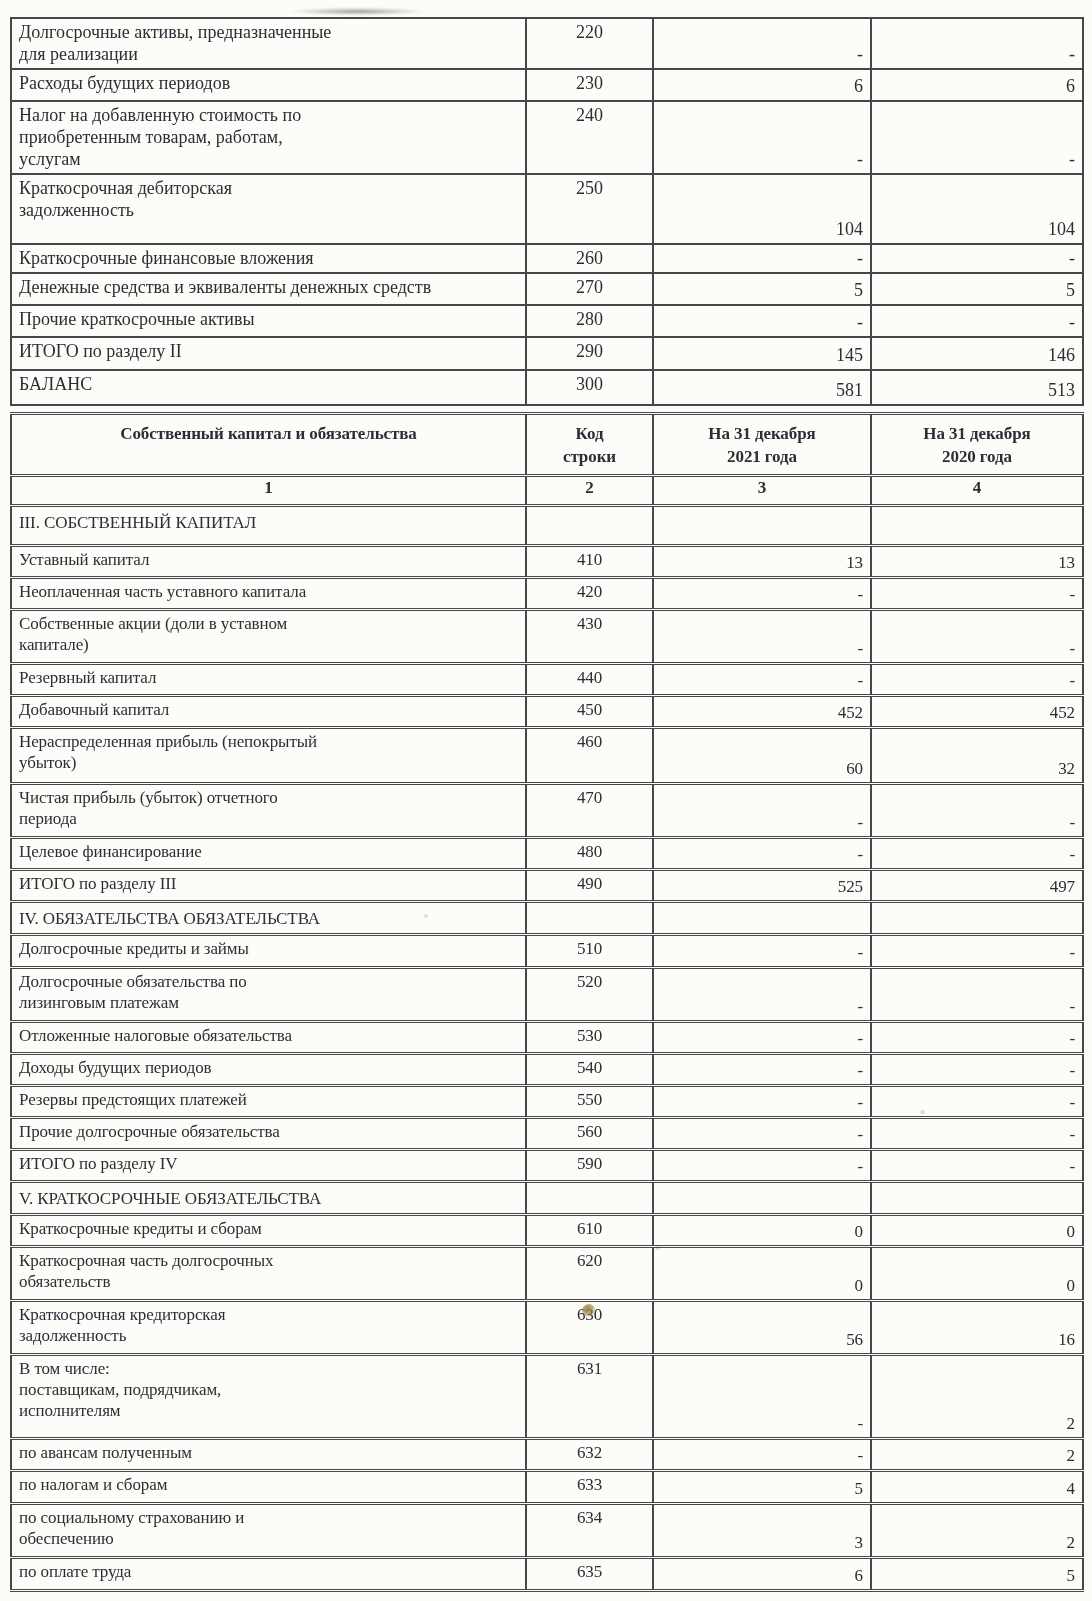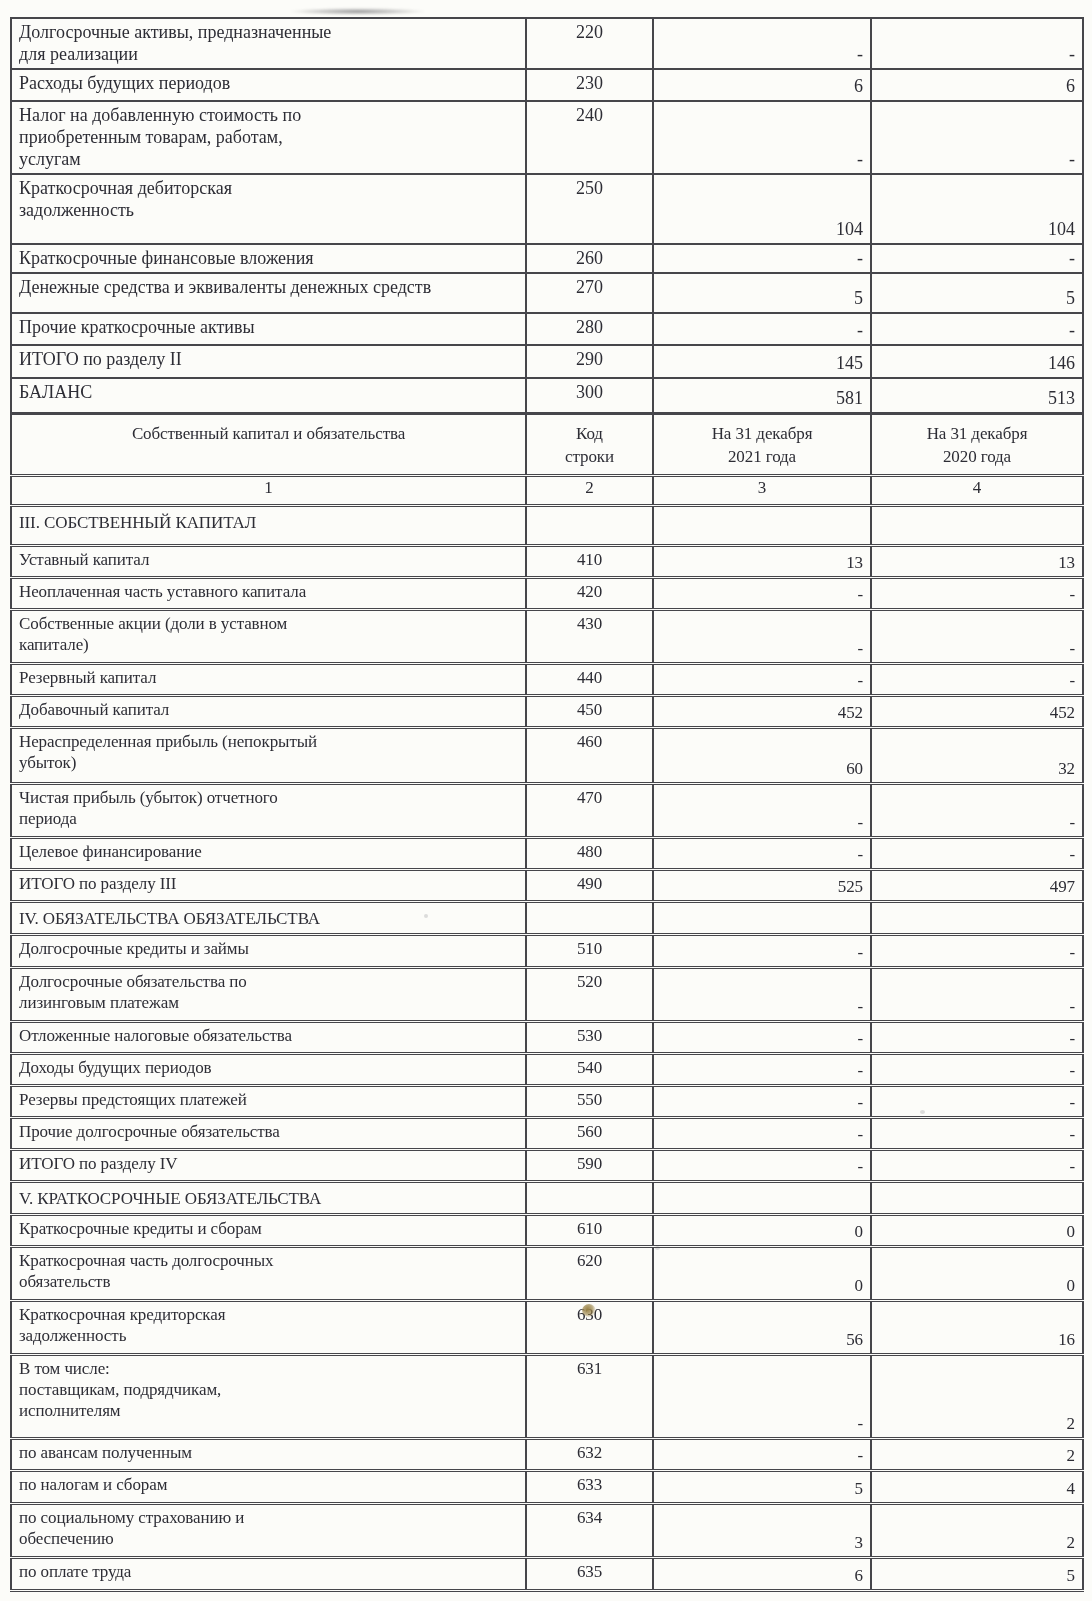--- a/index.html
+++ b/index.html
@@ -31,21 +31,21 @@
   .t td, .t th { border: 2px solid var(--grid, #46464b); overflow: hidden; }
   
   .t2 td, .t2 th { border-top: 3px double var(--grid, #46464b); border-bottom: 3px double var(--grid, #46464b); }
 
   td.lab  { text-align: left;  vertical-align: top;    padding: 2px 6px 3px 7px; white-space: pre-line; }
   td.code { text-align: center; vertical-align: top;   padding-top: 2px; position: relative; }
   td.val  { text-align: right; vertical-align: bottom; padding: 1px 7px 3px 2px; }
   tr.section td.lab { padding-top: 5px; }
 
   .t2 thead th {
-    font-weight: normal; text-align: center; vertical-align: top;
+    font-weight: bold; text-align: center; vertical-align: top;
     padding-top: 7px; white-space: pre-line; line-height: 23px; margin-left: 46px;
   }
   .t2 tr.nums-row th { padding: 2px 0 4px; line-height: 18px; }
 
   
   .artifact { position: absolute; pointer-events: none; }
   .smudge-top {
     left: 290px; top: 0; width: 135px; height: 7px;
     background: radial-gradient(ellipse at center, rgba(70,70,75,.55), rgba(70,70,75,0) 72%);
     filter: blur(1px);
@@ -108,21 +108,21 @@
           <td class="code">250</td>
           <td class="val">104</td>
           <td class="val">104</td>
         </tr>
         <tr style="height: 16px;">
           <td class="lab">Краткосрочные финансовые вложения</td>
           <td class="code">260</td>
           <td class="val">-</td>
           <td class="val">-</td>
         </tr>
-        <tr style="height: 40px;">
+        <tr style="height: 32px;">
           <td class="lab">Денежные средства и эквиваленты денежных средств</td>
           <td class="code">270</td>
           <td class="val">5</td>
           <td class="val">5</td>
         </tr>
         <tr style="height: 32px;">
           <td class="lab">Прочие краткосрочные активы</td>
           <td class="code">280</td>
           <td class="val">-</td>
           <td class="val">-</td>

